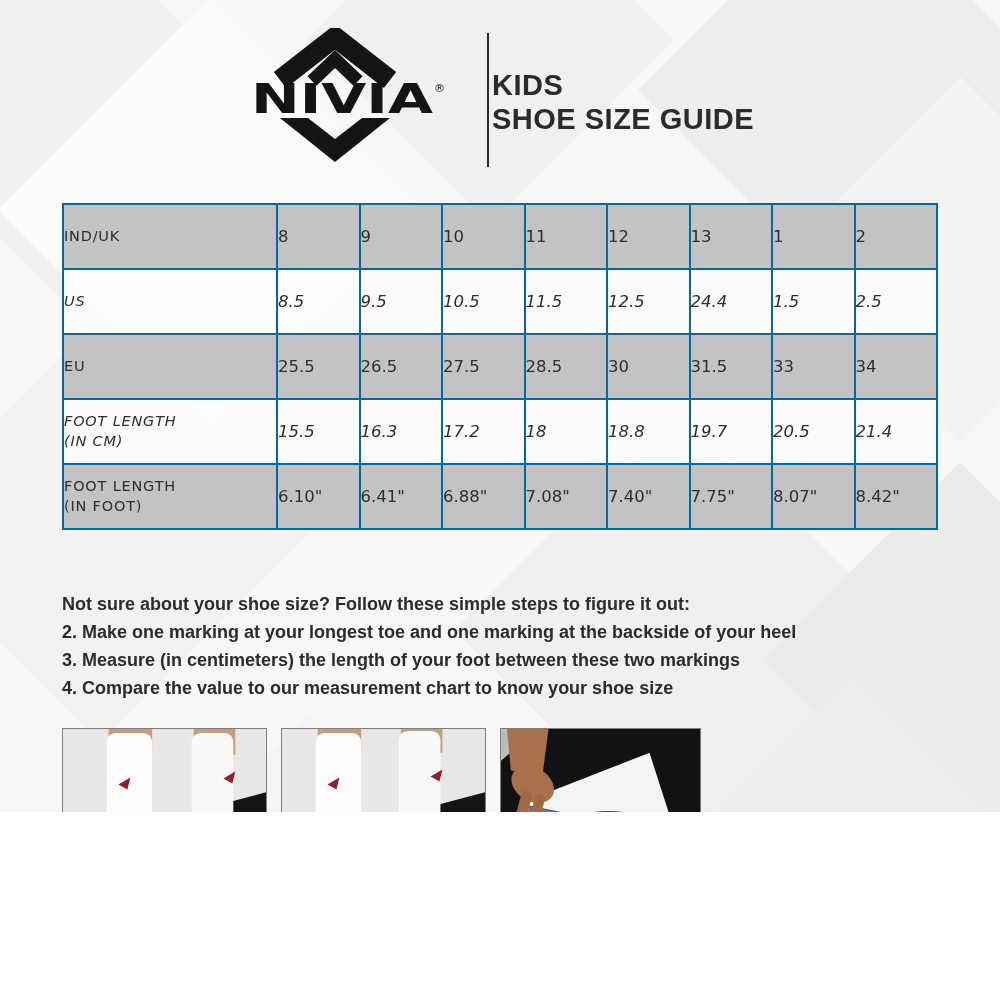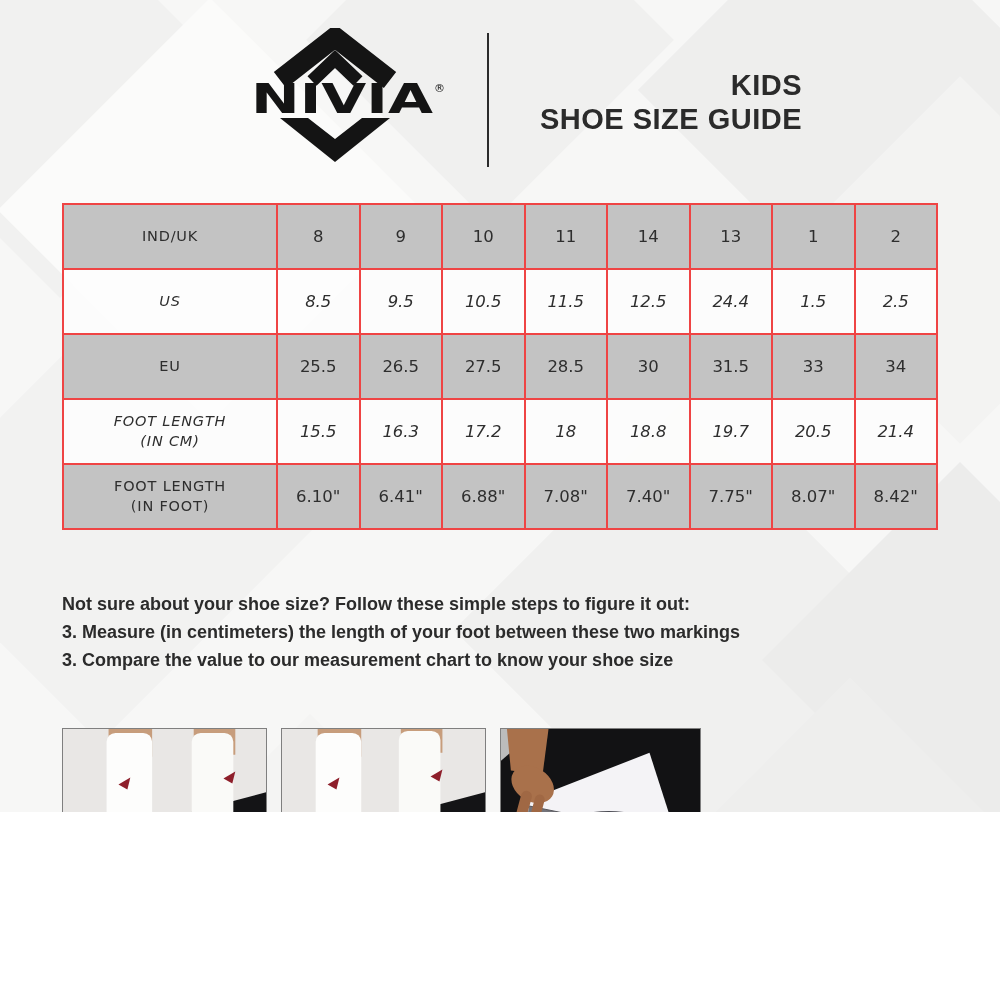--- a/index.html
+++ b/index.html
@@ -10,33 +10,33 @@
     color:#2b2b2b;
   }
   .bg-diamond { position:absolute; transform:rotate(45deg); }
   .content { position:absolute; inset:0; }
 
   
   .logo-svg { position:absolute; left:248px; top:28px; }
   .header-divider { position:absolute; left:487px; top:33px; width:2px; height:134px; background:#2b2b2b; }
   .guide-title {
     position:absolute; left:492px; top:68px; width:310px;
-    text-align:right; font-family:"Liberation Sans",sans-serif;
+    text-align:left; font-family:"Liberation Sans",sans-serif;
     font-weight:bold; font-size:29px; line-height:34px; letter-spacing:0.5px;
     color:#2b2b2b;
   }
 
   
   .size-table {
     position:absolute; left:62px; top:203px; width:876px;
     border-collapse:collapse; table-layout:fixed;
     font-family:"DejaVu Sans",sans-serif; color:#2e2e2e;
   }
   .size-table td {
-    border:2px solid #ef4444; text-align:center; vertical-align:middle;
+    border:2px solid #0369a1; text-align:left; vertical-align:middle;
     height:63px; font-size:16.5px; padding:0;
   }
   .size-table td.label-cell { width:212px; font-size:14.5px; letter-spacing:0.8px; }
   .label-cell div { line-height:1.35; }
   .row-gray td  { background:#c3c3c3; }
   .row-white td { background:rgba(253,253,253,0.88);font-style:italic; }
 
   
   .instructions {
     position:absolute; left:62px; top:590px; width:820px;
@@ -95,21 +95,21 @@
     <table class="size-table">
       <tbody>
           <tr class="row-gray">
             <td class="label-cell">
               <div>IND/UK</div>
             </td>
             <td class="value-cell">8</td>
             <td class="value-cell">9</td>
             <td class="value-cell">10</td>
             <td class="value-cell">11</td>
-            <td class="value-cell">14</td>
+            <td class="value-cell">12</td>
             <td class="value-cell">13</td>
             <td class="value-cell">1</td>
             <td class="value-cell">2</td>
           </tr>
           <tr class="row-white">
             <td class="label-cell">
               <div>US</div>
             </td>
             <td class="value-cell">8.5</td>
             <td class="value-cell">9.5</td>
@@ -159,22 +159,23 @@
             <td class="value-cell">7.40"</td>
             <td class="value-cell">7.75"</td>
             <td class="value-cell">8.07"</td>
             <td class="value-cell">8.42"</td>
           </tr>
         </tbody>
     </table>
 
     <div class="instructions">
       <div>Not sure about your shoe size? Follow these simple steps to figure it out:</div>
+      <div>2. Make one marking at your longest toe and one marking at the backside of your heel</div>
       <div>3. Measure (in centimeters) the length of your foot between these two markings</div>
-      <div>3. Compare the value to our measurement chart to know your shoe size</div>
+      <div>4. Compare the value to our measurement chart to know your shoe size</div>
     </div>
 
     <div class="photos">
 
       <figure class="photo" style="width:205px;height:204px;">
         <svg width="203" height="202" viewBox="0 0 205 204">
           <rect width="205" height="204" fill="#e9e7e5"></rect>
           <polygon points="0,118 205,64 205,204 0,204" fill="#141416"></polygon>
           <polygon points="12,156 118,140 152,178 30,201" fill="#f8f8fa" stroke="#d9d9d9" stroke-width="1"></polygon>
 

